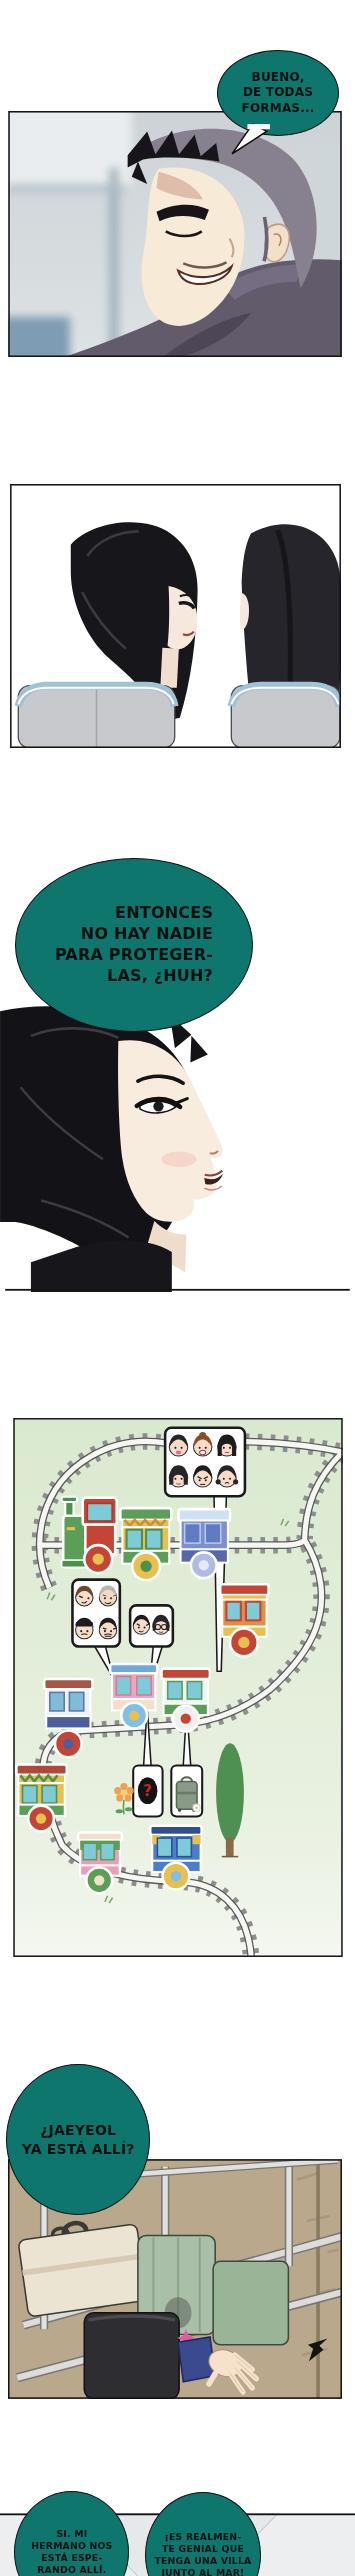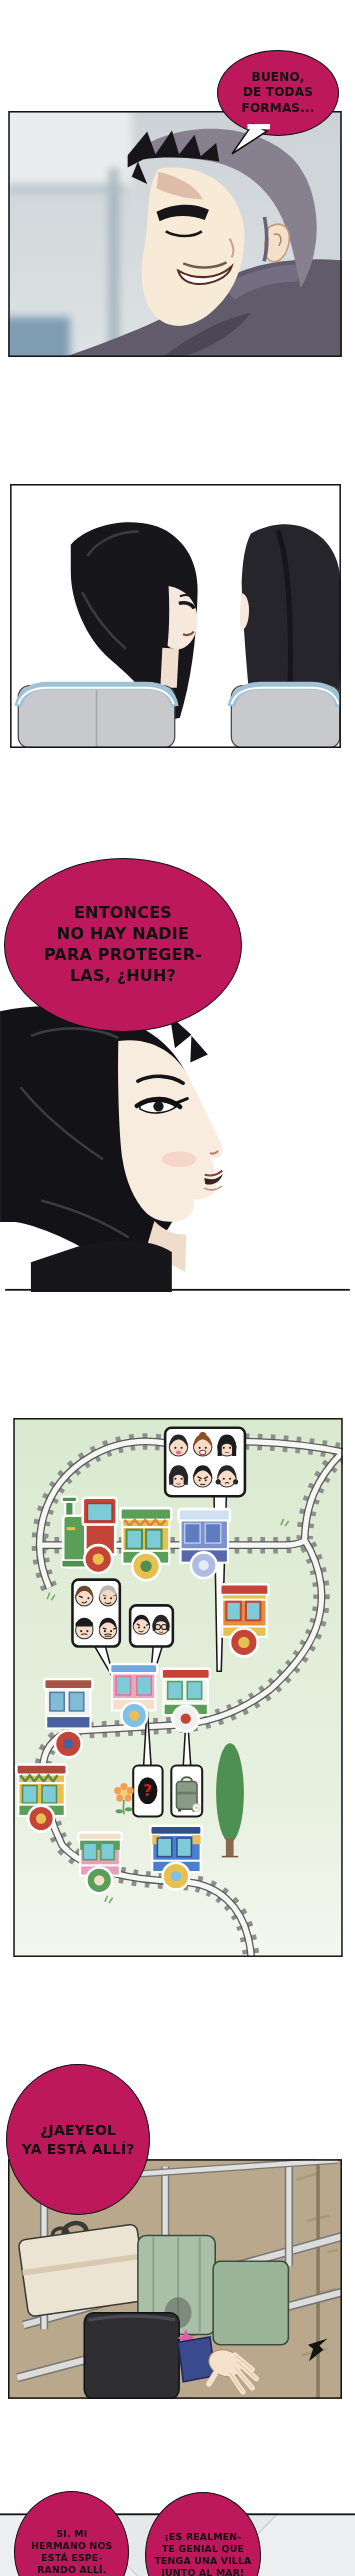--- a/index.html
+++ b/index.html
@@ -1,20 +1,20 @@
 <!DOCTYPE html>
 <html style="font-size:8.2px"><head>
 <meta charset="utf-8">
 <style>
   html,body{margin:0;padding:0;background:#ffffff;}
   body{font-family:"DejaVu Sans",sans-serif;}
   #page{position:relative;width:355px;height:3606px;background:#fff;overflow:hidden;}
   .panel{position:absolute;z-index:1;}
   .panel svg{display:block;}
-  .bubble{position:absolute;z-index:5;background:#be185d;border:1.5px solid #101010;border-radius:50%;
+  .bubble{position:absolute;z-index:5;background:#0f766e;border:1.5px solid #101010;border-radius:50%;
           display:flex;align-items:center;justify-content:center;text-align:center;
           font-weight:bold;color:#101010;white-space:pre-line;line-height:1.3;letter-spacing:0.2px;}
   .tail{position:absolute;z-index:6;overflow:visible;}
   .sleepers{stroke:#8e8e8e;stroke-width:32;fill:none;stroke-dasharray:9 16;}
   .railo{stroke:#5a5a5a;stroke-width:15;fill:none;}
   .raili{stroke:#f6f6f2;stroke-width:10;fill:none;}
 </style>
 </head>
 <body>
 
@@ -95,21 +95,21 @@
         <path d="M16,428 C24,404 46,396 74,396 L262,396 C294,396 312,408 318,428" fill="none" stroke="#ffffff" stroke-width="4"></path>
         <line x1="168" y1="400" x2="168" y2="513" stroke="#a4a6aa" stroke-width="3"></line>
         <rect x="430" y="392" width="211" height="121" rx="22" fill="#c7c9cc" stroke="#4a4a4e" stroke-width="2.5"></rect>
         <path d="M430,432 C436,404 458,392 488,392 L584,392 C618,392 636,406 640,432" fill="none" stroke="#9fc2d6" stroke-width="15"></path>
         <path d="M430,428 C438,404 460,396 488,396 L584,396 C614,396 632,408 638,428" fill="none" stroke="#ffffff" stroke-width="4"></path>
       </g>
       <rect x="1.5" y="1.5" width="640" height="510" fill="none" stroke="#141414" stroke-width="3"></rect>
     </svg>
   </div>
 
-  <div class="bubble" style="left:4px;top:858px;width:236px;height:172px;font-size:16px;">
+  <div class="bubble" style="left:15px;top:858px;width:236px;height:172px;font-size:16px;text-align:right;">
     <span>ENTONCES
 NO HAY NADIE
 PARA PROTEGER-
 LAS, ¿HUH?</span>
   </div>
 
   <div class="panel" style="left:0px;top:1005px;">
     <svg width="355" height="287" viewBox="0 0 690 558">
       <g>
         <path d="M0,12 C85,-6 185,2 255,34 C335,70 372,130 382,200 C392,290 362,400 300,470 L238,522 C170,472 90,432 30,422 L0,422 Z" fill="#131216"></path>

